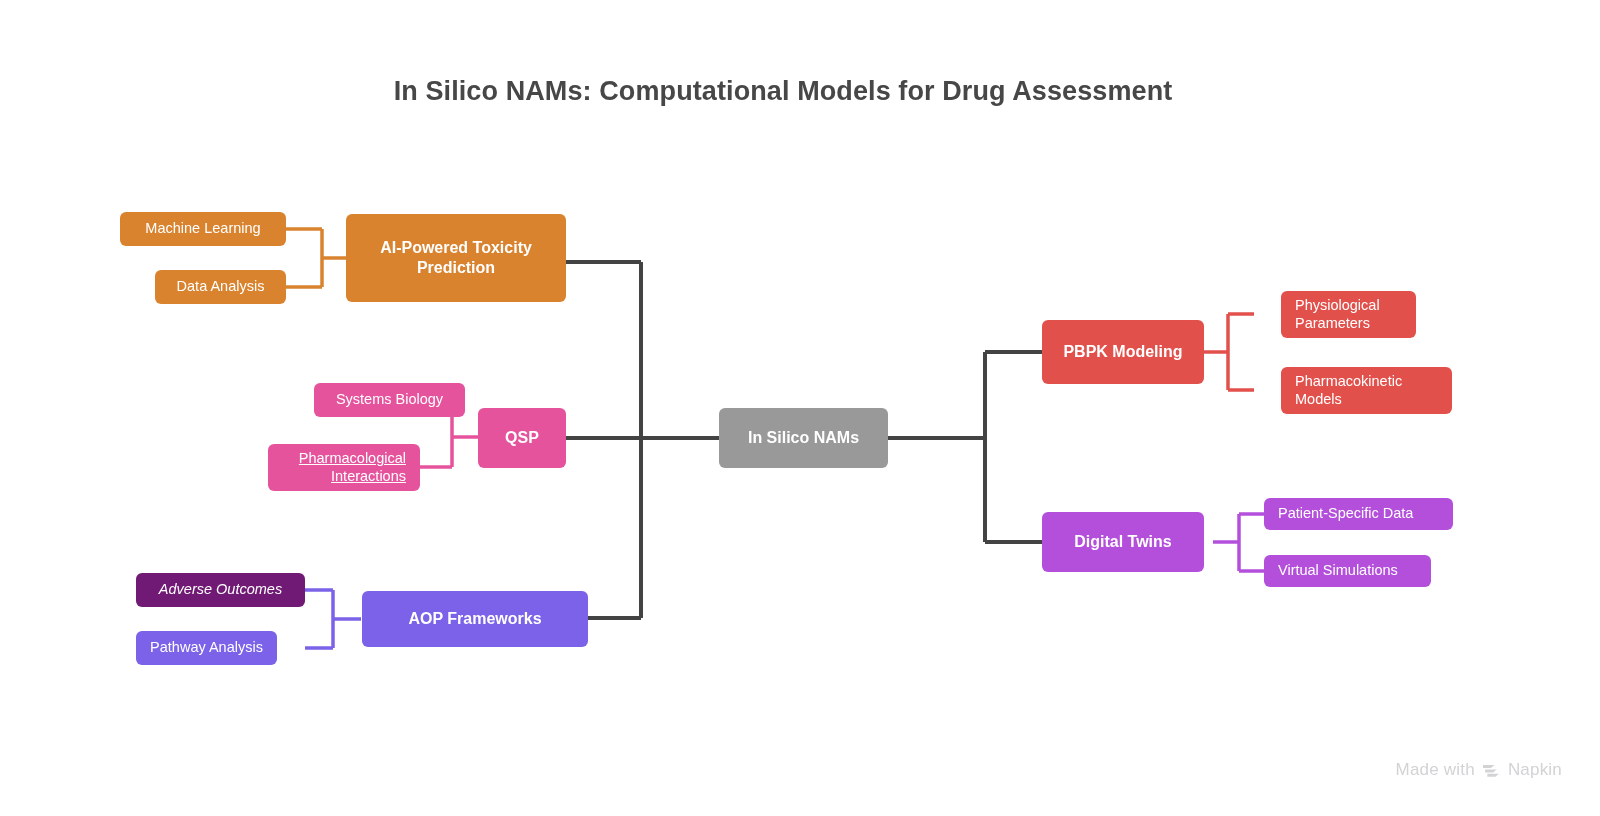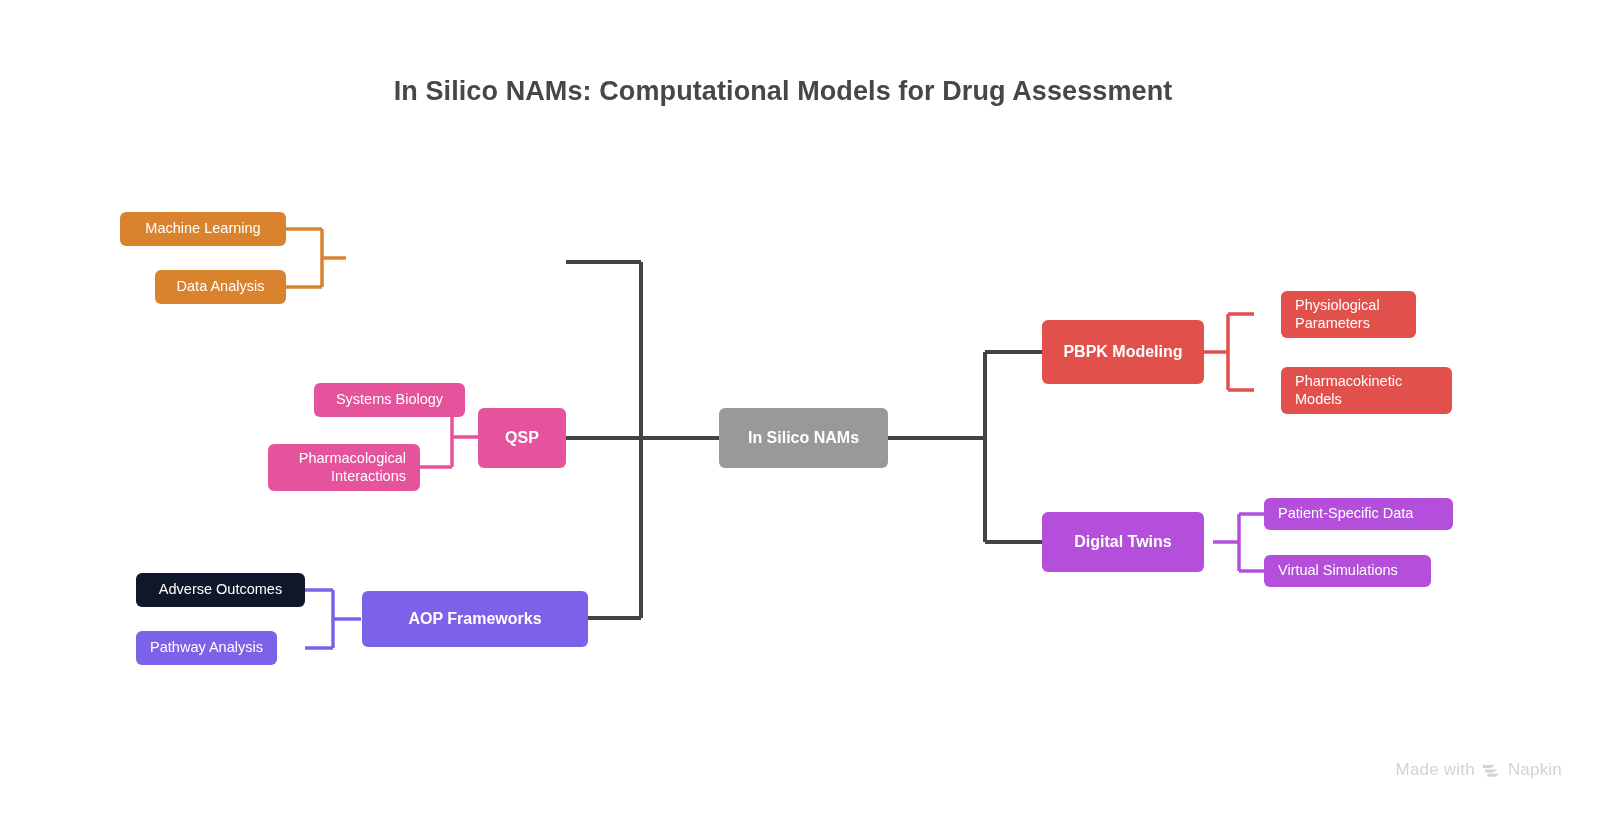--- a/index.html
+++ b/index.html
@@ -78,21 +78,21 @@
   }
 
   
   .node.leaf {
     padding: 7px 14px;
   }
   .node.leaf .node-label {
     font-size: 14.5px;
     font-weight: normal;
   }
-  .node.leaf.align-right .node-label { text-align: right; }
+  .node.leaf.align-right .node-label { text-align: right; text-decoration: underline; }
   .node.leaf.align-left  .node-label { text-align: left;  }
   .node.leaf.align-center .node-label { text-align: center; }
 
   
   #watermark {
     position: absolute;
     right: 38px;
     bottom: 36px;
     display: flex;
     align-items: center;
@@ -167,41 +167,44 @@
       <path d="M 1239 571 L 1264 571"></path>
       <path d="M 1239 514 L 1239 571"></path>
       <path d="M 1213 542 L 1239 542"></path>
     </g>
   </svg>
 
   <div class="node main root" style="left:719px; top:408px; width:169px; height:60px; background:#999999;">
     <span class="node-label">In Silico NAMs</span>
   </div>
 
+  <div class="node main" style="left:346px; top:214px; width:220px; height:88px; background:#d9832f;">
+    <span class="node-label">AI-Powered Toxicity Prediction</span>
+  </div>
   <div class="node leaf align-center" style="left:120px; top:212px; width:166px; height:34px; background:#d9832f;">
     <span class="node-label">Machine Learning</span>
   </div>
   <div class="node leaf align-center" style="left:155px; top:270px; width:131px; height:34px; background:#d9832f;border-radius:6px;">
     <span class="node-label">Data Analysis</span>
   </div>
 
   <div class="node main" style="left:478px; top:408px; width:88px; height:60px; background:#e6539d;">
     <span class="node-label">QSP</span>
   </div>
   <div class="node leaf align-center" style="left:269px; top:383px; width:151px; height:34px; background:#e6539d;margin-left:45px;">
     <span class="node-label">Systems Biology</span>
   </div>
   <div class="node leaf align-right" style="left:268px; top:444px; width:152px; height:47px; background:#e6539d;">
     <span class="node-label">Pharmacological Interactions</span>
   </div>
 
   <div class="node main" style="left:362px; top:591px; width:226px; height:56px; background:#7b62e8;">
     <span class="node-label">AOP Frameworks</span>
   </div>
-  <div class="node leaf align-center" style="left:136px; top:573px; width:169px; height:34px; background:#0f172a;">
+  <div class="node leaf align-center" style="left:136px; top:573px; width:169px; height:34px; background:#701a75;font-style:italic;">
     <span class="node-label">Adverse Outcomes</span>
   </div>
   <div class="node leaf align-center" style="left:136px; top:631px; width:141px; height:34px; background:#7b62e8;">
     <span class="node-label">Pathway Analysis</span>
   </div>
 
   <div class="node main" style="left:1042px; top:320px; width:162px; height:64px; background:#e2504b;">
     <span class="node-label">PBPK Modeling</span>
   </div>
   <div class="node leaf align-left" style="left:1281px; top:291px; width:135px; height:47px; background:#e2504b;">

